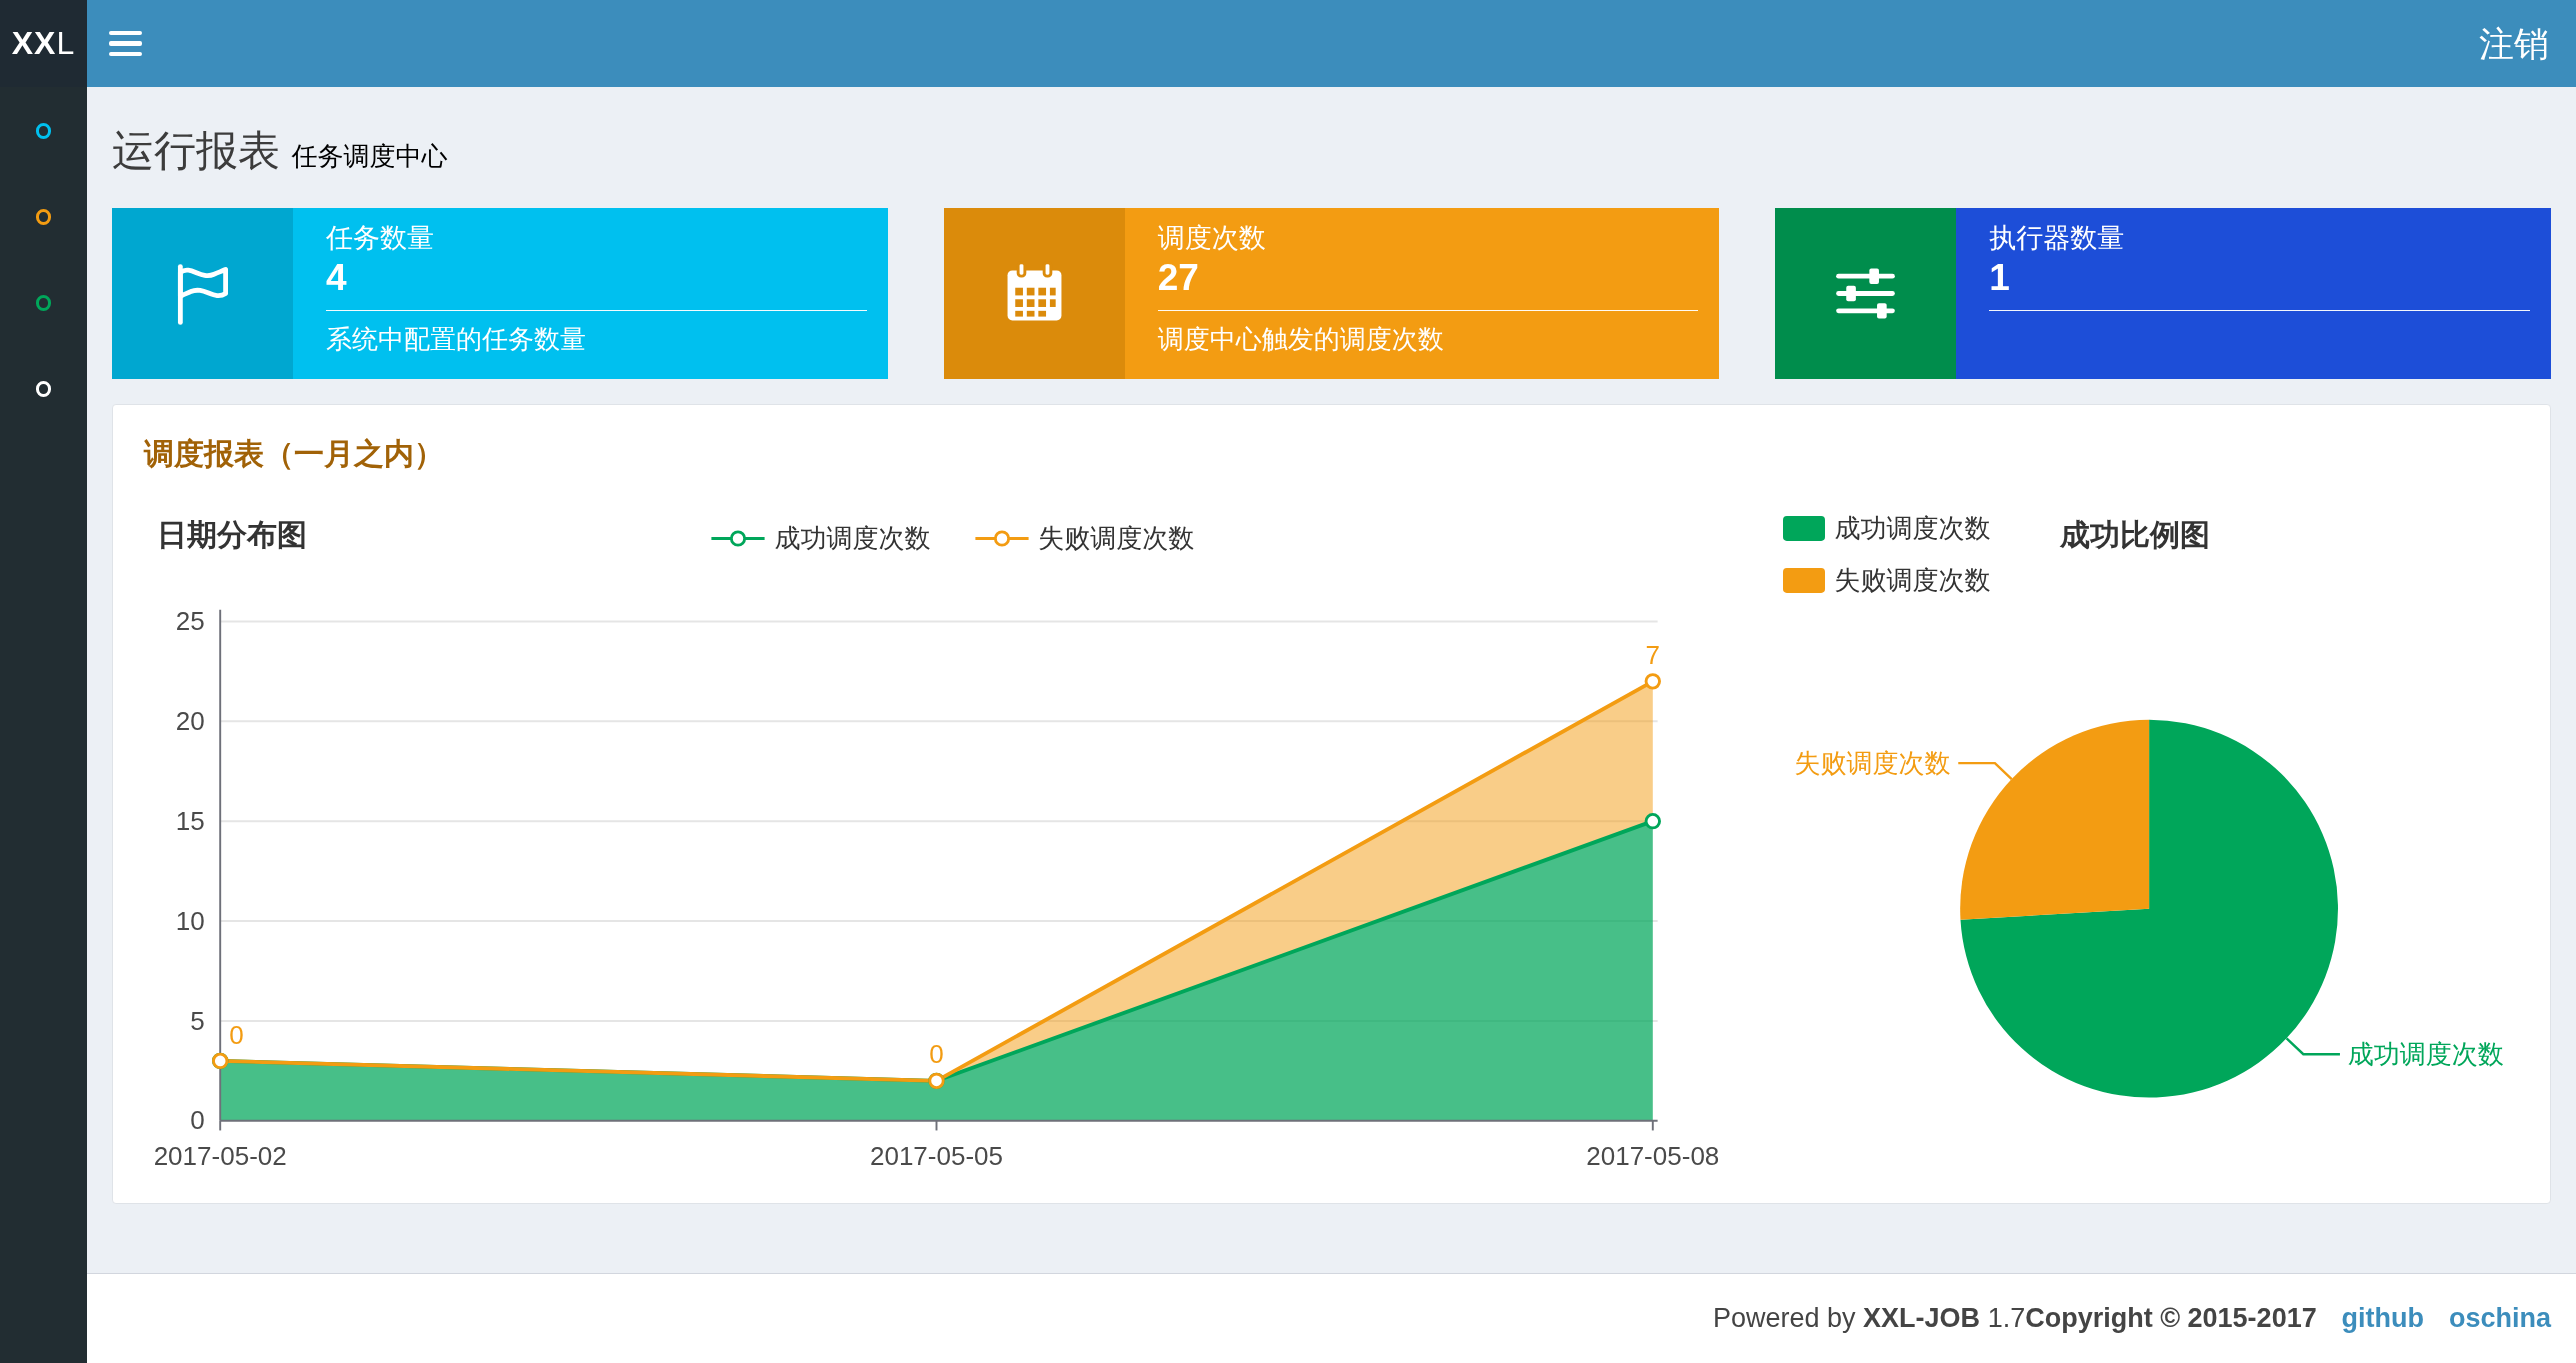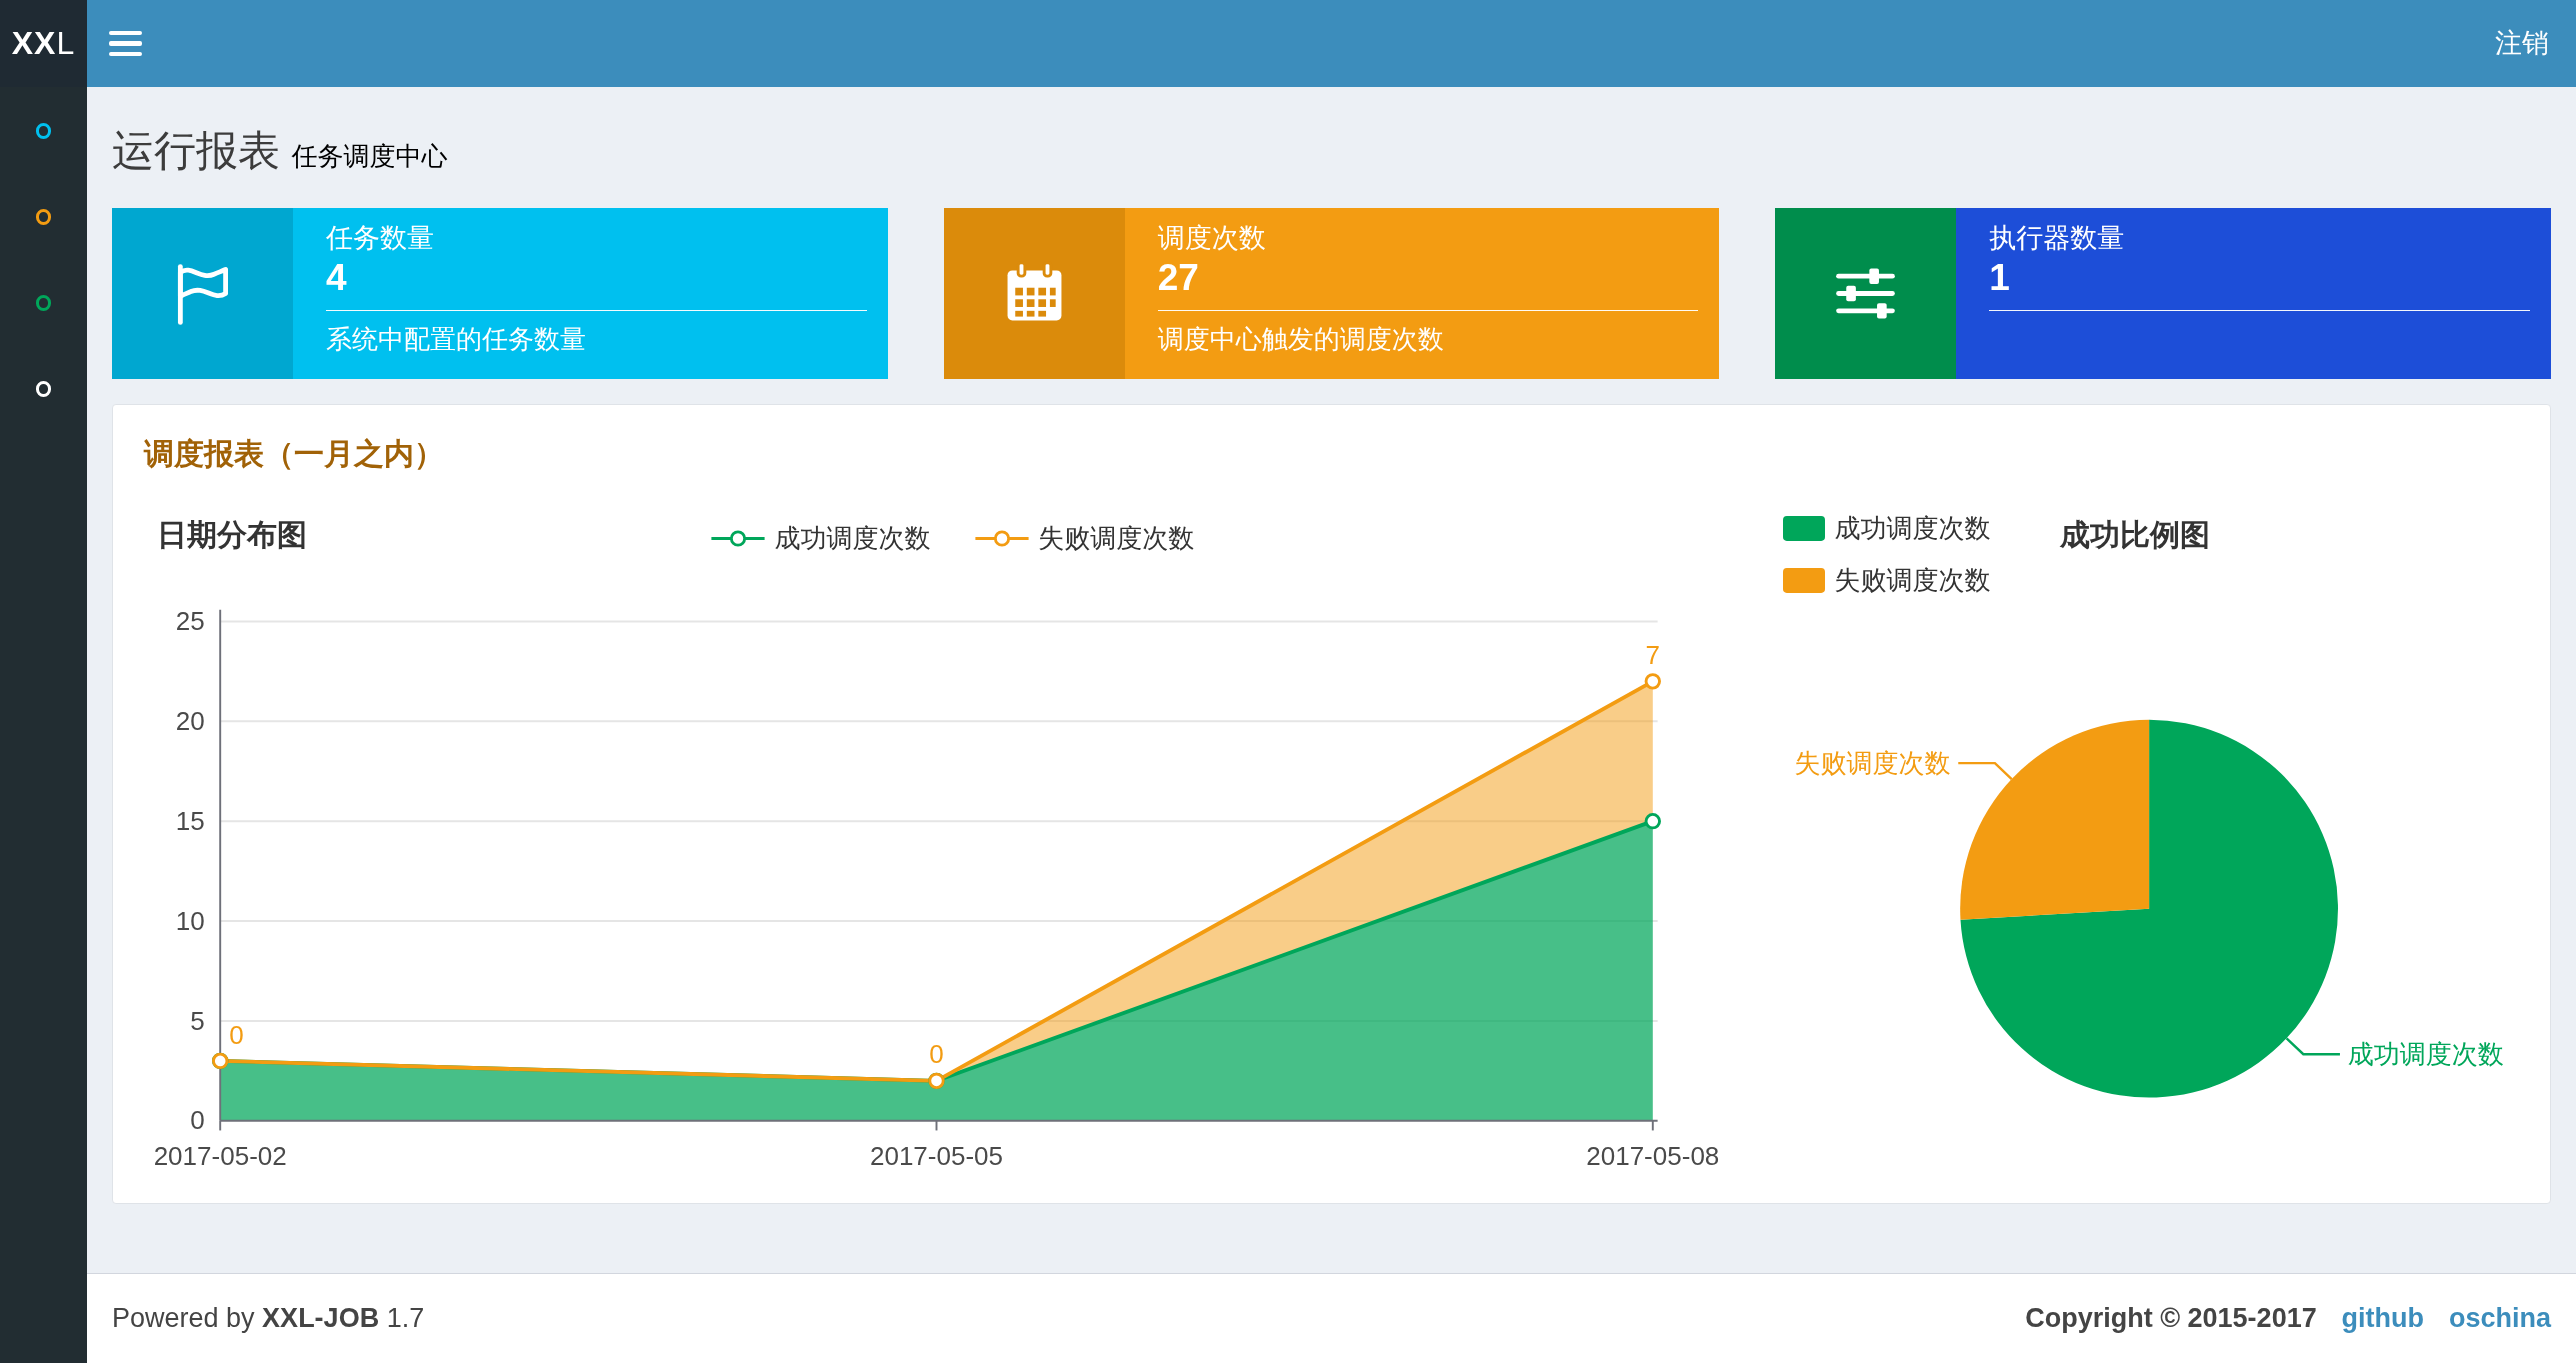--- a/index.html
+++ b/index.html
@@ -16,21 +16,21 @@
   .logo { position:absolute; left:0; top:0; width:87px; height:87px; background:#1f2a33;
           color:#fff; display:flex; align-items:center; justify-content:center;
           font-size:32px; letter-spacing:1px; cursor:pointer;text-align:center; }
   .logo b { font-weight:bold; }
   .logo span.light { font-weight:300; }
   .hamburger { position:absolute; left:87px; top:0; width:77px; height:87px;
                display:flex; flex-direction:column; align-items:center; justify-content:center;
                gap:5.8px; cursor:pointer; background:transparent; border:none; }
   .hamburger .bar { width:33px; height:4.8px; background:#fff; border-radius:1.9px; }
   .logout { position:absolute; right:0; top:0; height:107px; line-height:87px;
-            padding:0 27px; color:#fff; font-size:27px; cursor:pointer; text-decoration:none; }
+            padding:0 27px; color:#fff; font-size:35px; cursor:pointer; text-decoration:none; }
   
   .sidebar { position:absolute; left:0; top:87px; width:87px; bottom:0; background:#222d32; z-index:4; }
   .side-item { height:86px; display:flex; align-items:center; justify-content:center; cursor:pointer; }
   .side-item:first-child { margin-top:1px; }
   .circle-o { width:15.4px; height:15.4px; border-radius:50%; border-style:solid; border-width:3.9px; }
   
   .content-header { position:absolute; left:112px; top:123px; }
   .content-header h1 { font-size:42px; font-weight:500; color:#3c3c3c; display:inline; }
   .content-header small { font-size:26px; color:#000000; font-weight:normal; margin-left:7px; }
   
@@ -60,21 +60,21 @@
   .legend-item { display:flex; align-items:center; gap:9.6px; cursor:pointer; }
   .legend-item .txt { font-size:26px; color:#333; }
   .pie-legend { position:absolute; left:1670px; top:106px; display:flex; flex-direction:column; gap:17.4px; }
   .pie-legend .legend-item svg { display:block; }
   svg.chart { position:absolute; overflow:visible; }
   #lineChart { left:0px; top:174px; }
   #pieChart  { left:1639px; top:227px; }
   
   .footer { position:absolute; left:87px; right:0; bottom:0; height:90px; background:#fff;
             border-top:1px solid #d2d6de; display:flex; align-items:center;
-            justify-content:space-between; padding:0 25px; font-size:27px; color:#444; }
+            justify-content:flex-end; padding:0 25px; font-size:27px; color:#444; }
   .footer a { color:#3c8dbc; text-decoration:none; font-weight:bold; margin-left:17.4px; cursor:pointer; }
   .footer .right b { color:#444; }
 </style>
 </head>
 <body>
 
 <div class="navbar">
   <div class="logo">
     <b>XX</b>
       <span class="light">L</span>

